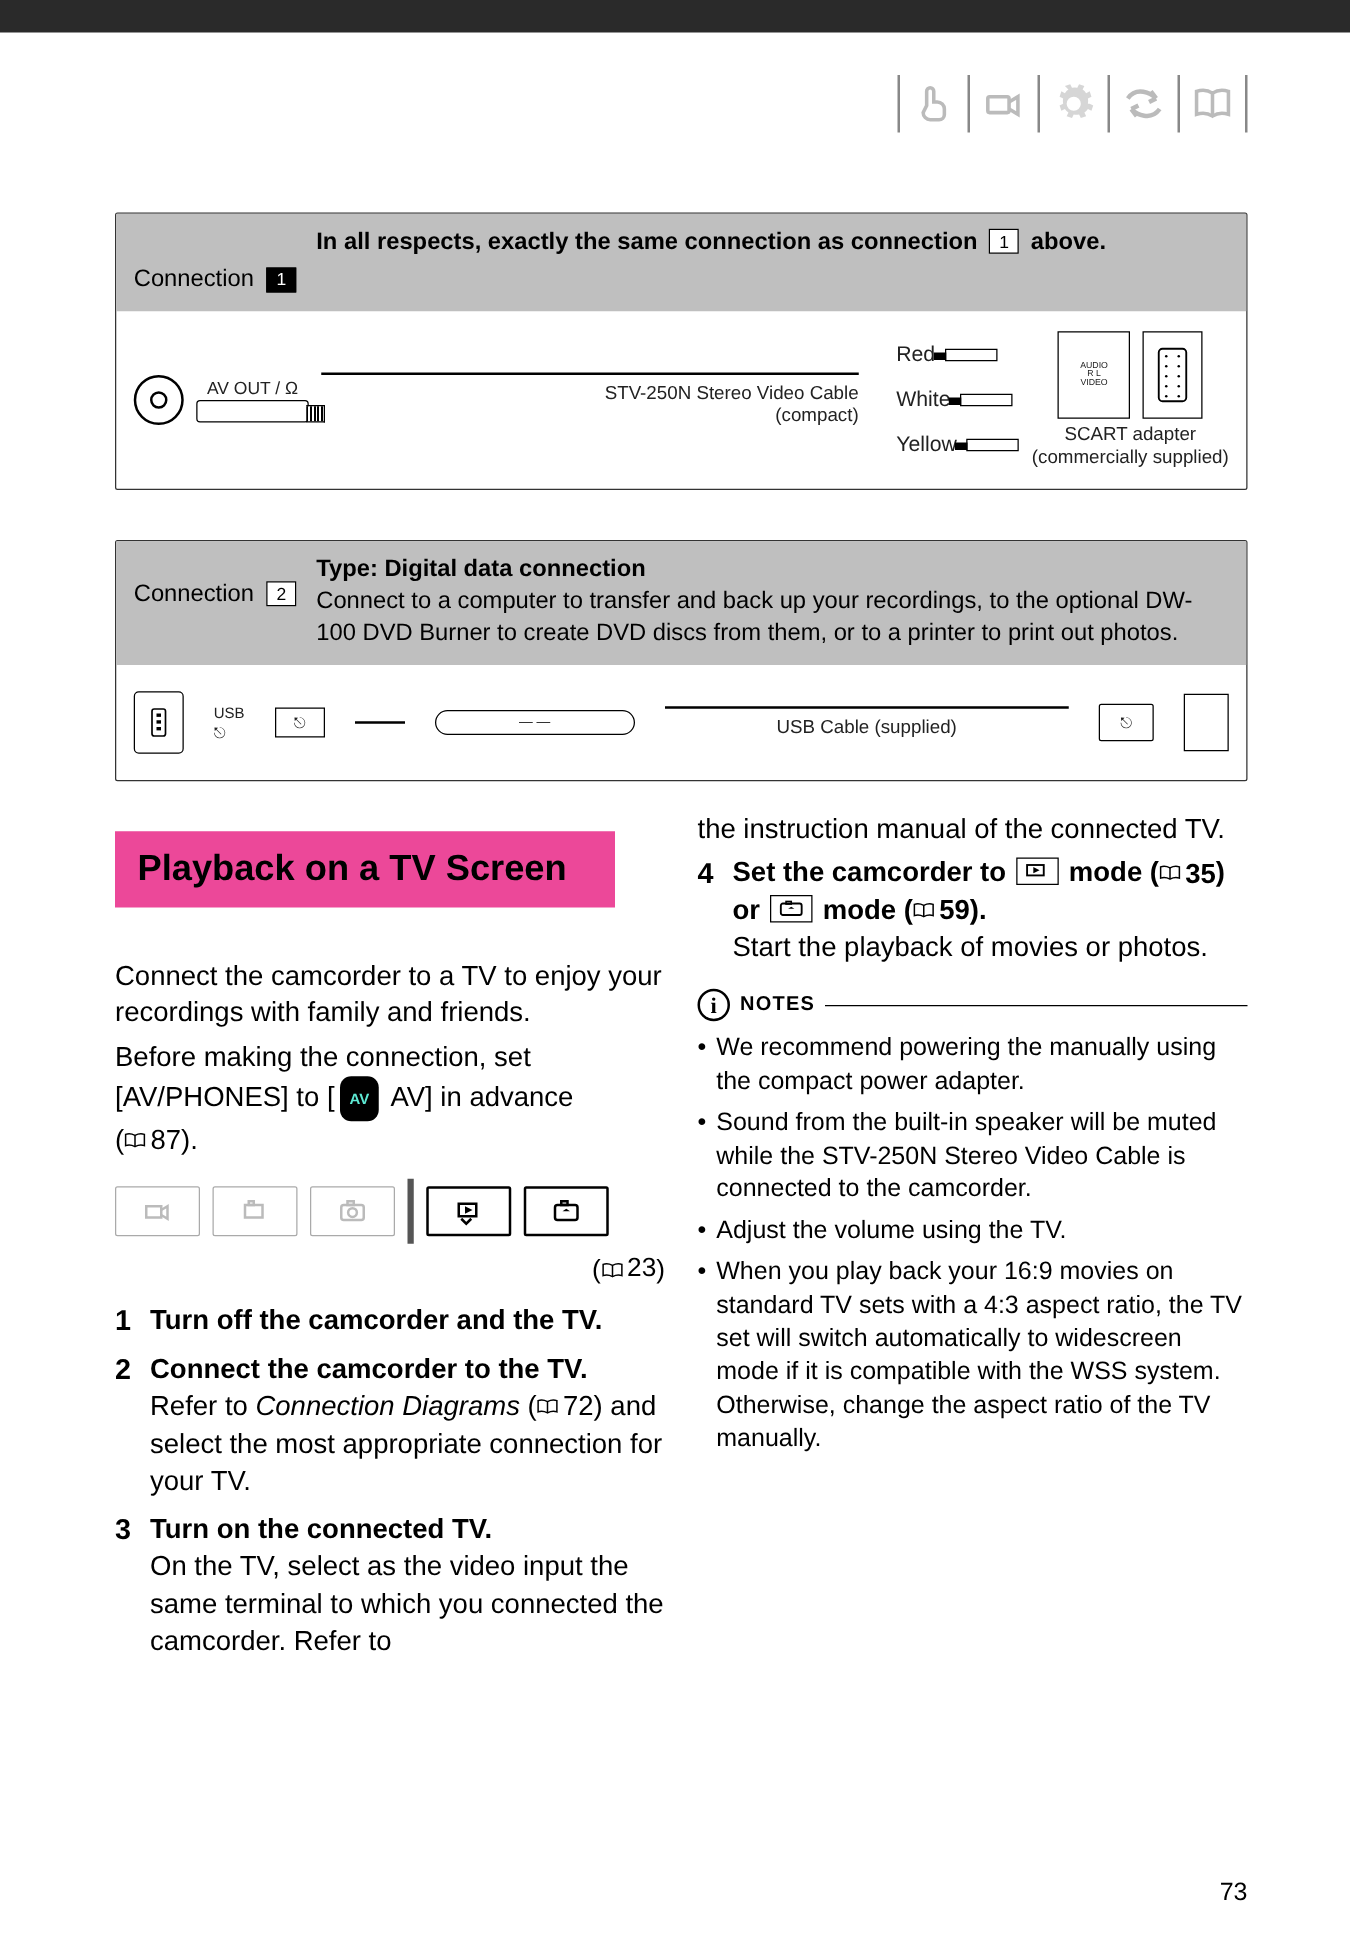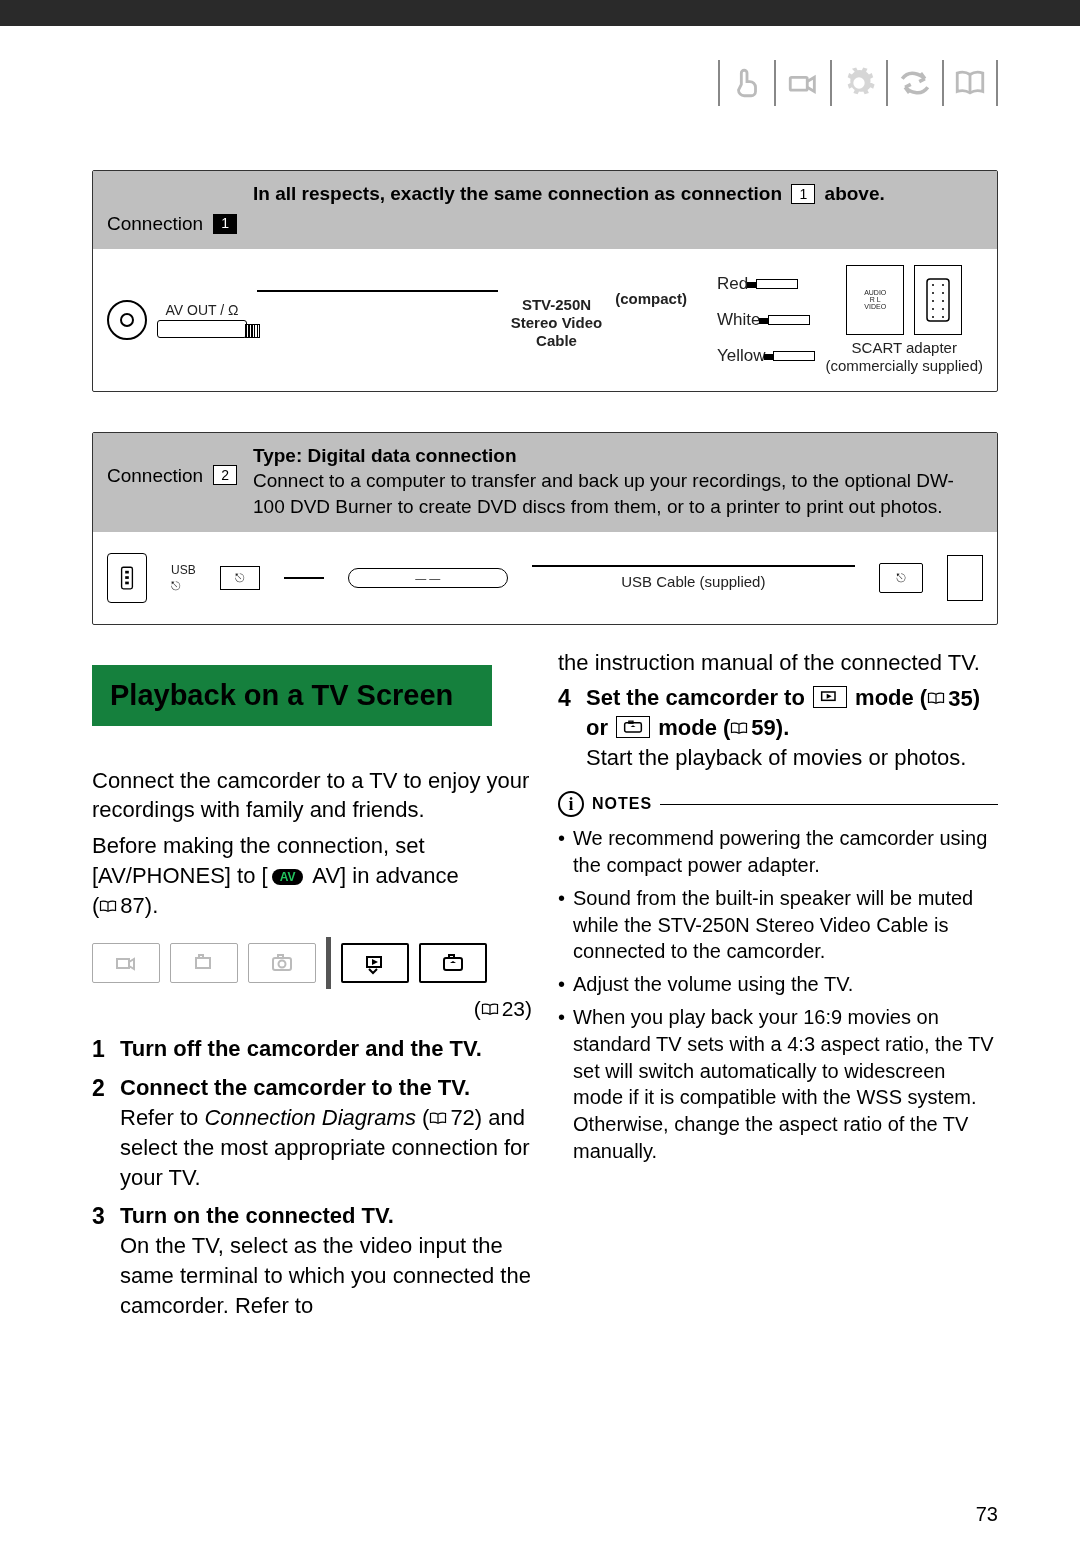--- a/index.html
+++ b/index.html
@@ -178,21 +178,21 @@
     display:flex; align-items:center; justify-content:center;
     font-size:12px;
   }
   .usb-device {
     width: 36px; height: 46px;
     border: 1.5px solid #000;
   }
 
   
   .section-title-box {
-    background: #15803d;
+    background: #ec4899;
     padding: 14px 18px;
     margin-bottom: 40px;
     width: 400px;
   }
   .section-title {
     font-size: 29px;
     font-weight: bold;
   }
 
   
@@ -258,22 +258,22 @@
 
   .inline-icon-box {
     display:inline-flex; align-items:center; justify-content:center;
     border:1.5px solid #000; background:#fff;
     padding:0 6px; height:22px; vertical-align:1px; margin:0 2px;
   }
   .inline-icon-box svg { width:20px; height:14px; }
 
   .av-pill {
     display:inline-flex; align-items:center; justify-content:center;
-    background:#000; color:#22c55e; border-radius:9px;
-    padding:0 8px; height:16px; font-size:12px; font-weight:bold;
+    background:#000; color:#5eead4; border-radius:9px;
+    padding:0 8px; height:36px; font-size:12px; font-weight:bold;
     vertical-align:2px; margin:0 4px;
   }
   .bookref { display:inline-flex; align-items:center; gap:3px; }
   .bookref svg { width:18px; height:14px; vertical-align:-1px; }
 
   .usb-port-box{
     width:40px; height:50px;
     border:1.5px solid #000; border-radius:4px;
     display:flex; align-items:center; justify-content:center;
   }
@@ -337,21 +337,21 @@
           <div class="jack">
               <div class="jack-inner"></div>
             </div>
         </div>
         <div style="display:flex;flex-direction:column;align-items:center;gap:2px;">
           <div class="av-label"><span>AV OUT /</span> <span>Ω</span></div>
           <div style="display:flex;align-items:center;">
             <div class="plug"></div>
           </div>
         </div>
-        <div style="flex:1;display:flex;flex-direction:row;align-items:flex-start;font-weight:bold;">
+        <div style="flex:1;display:flex;flex-direction:column;align-items:flex-end;">
           <div style="width:100%;border-top:2px solid #000;"></div>
           <div class="small-label" style="margin-top:6px;">STV-250N Stereo Video Cable</div>
           <div class="small-label">(compact)</div>
         </div>
         <div class="split3">
           <div class="rca">
               <span>Red</span>
               <div class="rca-plug"></div>
             </div>
           <div class="rca">
@@ -558,21 +558,21 @@
         </div>
       </div>
 
       <div class="i-notes">
         <div class="i-circ">i</div>
         <span class="i-label">NOTES</span>
         <div class="i-rule"></div>
       </div>
       <ul class="note-list">
         <li>
-            <span>We recommend powering the camcorder using the compact power adapter.</span>
+            <span>We recommend powering the manually using the compact power adapter.</span>
           </li>
         <li>
             <span>Sound from the built-in speaker will be muted while the STV-250N Stereo Video Cable is connected to the camcorder.</span>
           </li>
         <li>
             <span>Adjust the volume using the TV.</span>
           </li>
         <li>
             <span>When you play back your 16:9 movies on standard TV sets with a 4:3 aspect ratio, the TV set will switch automatically to widescreen mode if it is compatible with the WSS system. Otherwise, change the aspect ratio of the TV manually.</span>
           </li>

